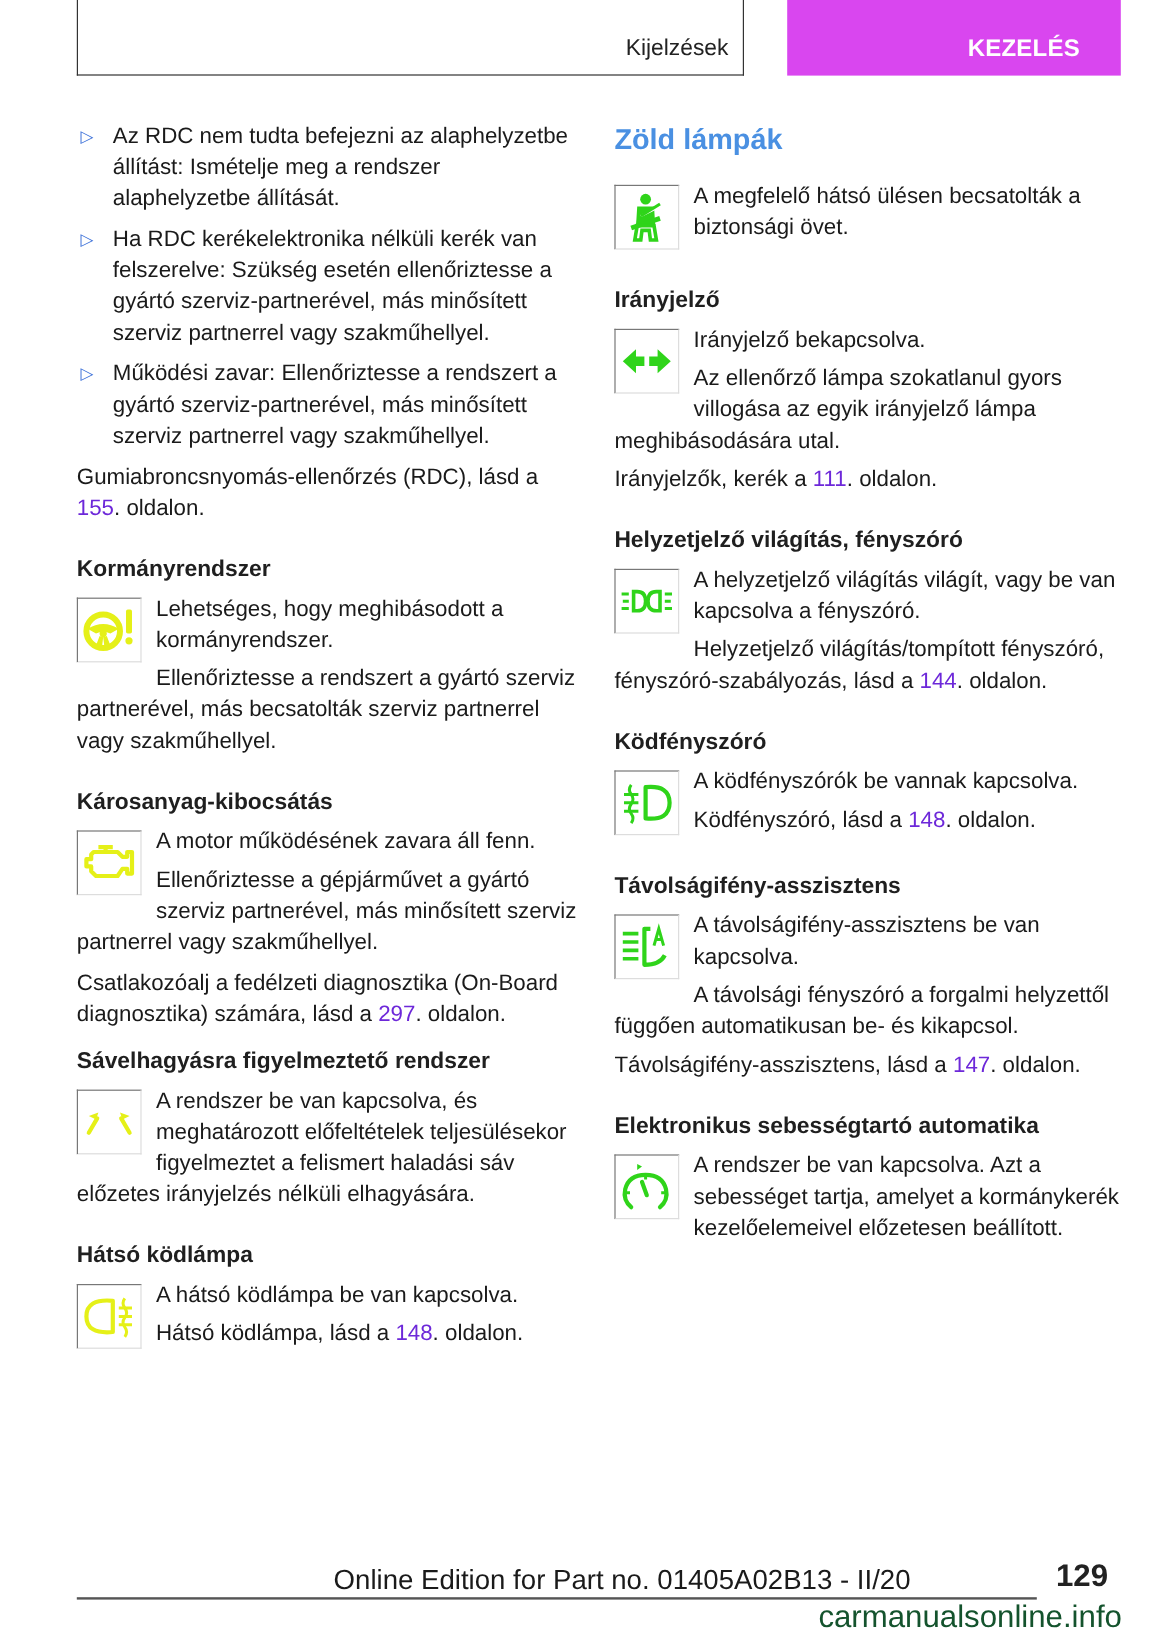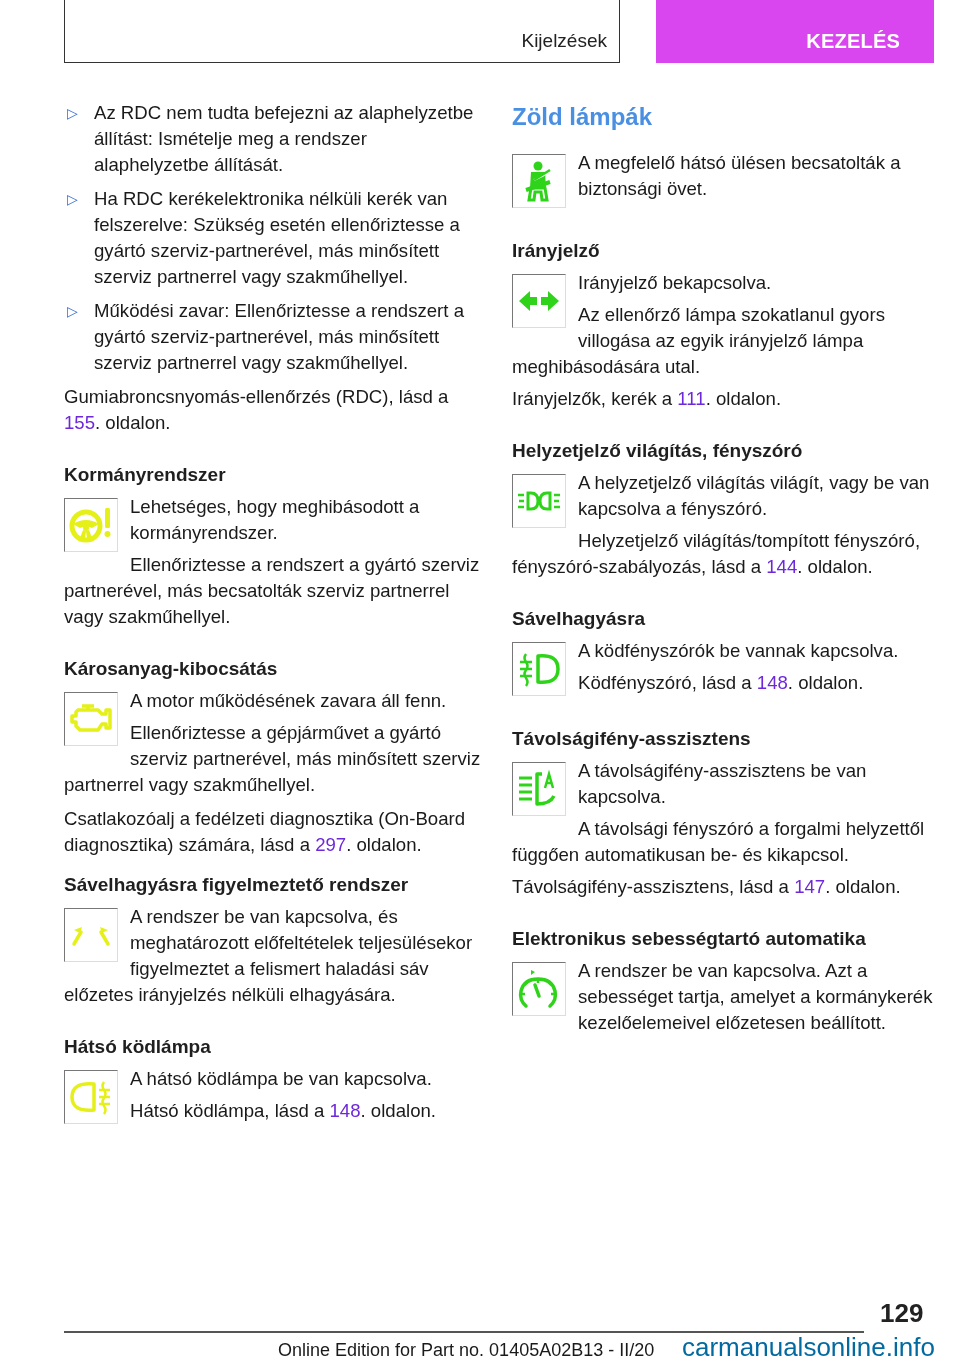--- a/index.html
+++ b/index.html
@@ -18,22 +18,22 @@
   .bullet .tri { position:absolute; left:3px; top:0; color:#3a6fd8; font-size:14px; }
   h3 { font-size:19px; font-weight:bold; margin:26px 0 6px 0; line-height:26px; color:#1f1f1f; }
   h2 { font-size:24px; font-weight:bold; color:#4a90e2; margin:0 0 16px 0; line-height:34px; }
   .link { color:#6d28d9; }
   .icon-box { float:left; width:54px; height:54px; border:1px solid #777; border-right-color:#ddd; border-bottom-color:#ddd;
               margin:4px 12px 4px 0; box-sizing:border-box; display:flex; align-items:center; justify-content:center; background:#fff; }
   .icon-box svg { width:46px; height:46px; }
   .entry { overflow:visible; }
   .footer-line { position:absolute; left:64px; top:1331px; width:800px; height:2px; background:#555; }
   .page-num { position:absolute; left:880px; top:1298px; font-size:26px; font-weight:bold; color:#222; }
-  .footer-text { position:absolute; left:278px; top:1340px; font-size:18px; color:#1a1a1a; white-space:nowrap; }
-  .watermark { position:absolute; left:682px; top:1332px; font-size:26px; color:#0369a1; white-space:nowrap; }
+  .footer-text { position:absolute; left:278px; top:1303px; font-size:23px; color:#1a1a1a; white-space:nowrap; }
+  .watermark { position:absolute; left:682px; top:1332px; font-size:26px; color:#14532d; white-space:nowrap; }
 </style>
 </head>
 <body>
 
 <div class="hdr-left">
   <span>Kijelzések</span>
 </div>
 <div class="hdr-right">
   <span>KEZELÉS</span>
 </div>
@@ -155,21 +155,21 @@
         <path d="M34 15 H31 Q24 15 24 23 Q24 31 31 31 H34 Z" fill="none" stroke="#2fd41a" stroke-width="3"></path>
         <path d="M38 17 H44 M38 23 H43 M38 29 H44" stroke="#2fd41a" stroke-width="2.5"></path>
       </svg>
     </div>
     <p>A helyzetjelző világítás világít, vagy be van kapcsolva a fényszóró.</p>
   </div>
   <p>
     <span>Helyzetjelző világítás/tompított fényszóró, fényszóró-szabályozás, lásd a </span><span class="link">144</span><span>. oldalon.</span>
   </p>
 
-  <h3>Sávelhagyásra</h3>
+  <h3>Ködfényszóró</h3>
   <div class="entry">
     <div class="icon-box">
       <svg viewBox="0 0 46 46">
         <path d="M10 8 Q7 12 10 16 Q13 20 10 24 Q7 28 10 32 Q13 36 10 40" fill="none" stroke="#2fd41a" stroke-width="2.5"></path>
         <path d="M4 16 H16 M4 23 H16 M4 30 H16" stroke="#2fd41a" stroke-width="2.5"></path>
         <path d="M22 10 Q42 8 42 23 Q42 38 22 36 Z" fill="none" stroke="#2fd41a" stroke-width="3.5" stroke-linejoin="round"></path>
       </svg>
     </div>
     <p>A ködfényszórók be vannak kapcsolva.</p>
     <p>

